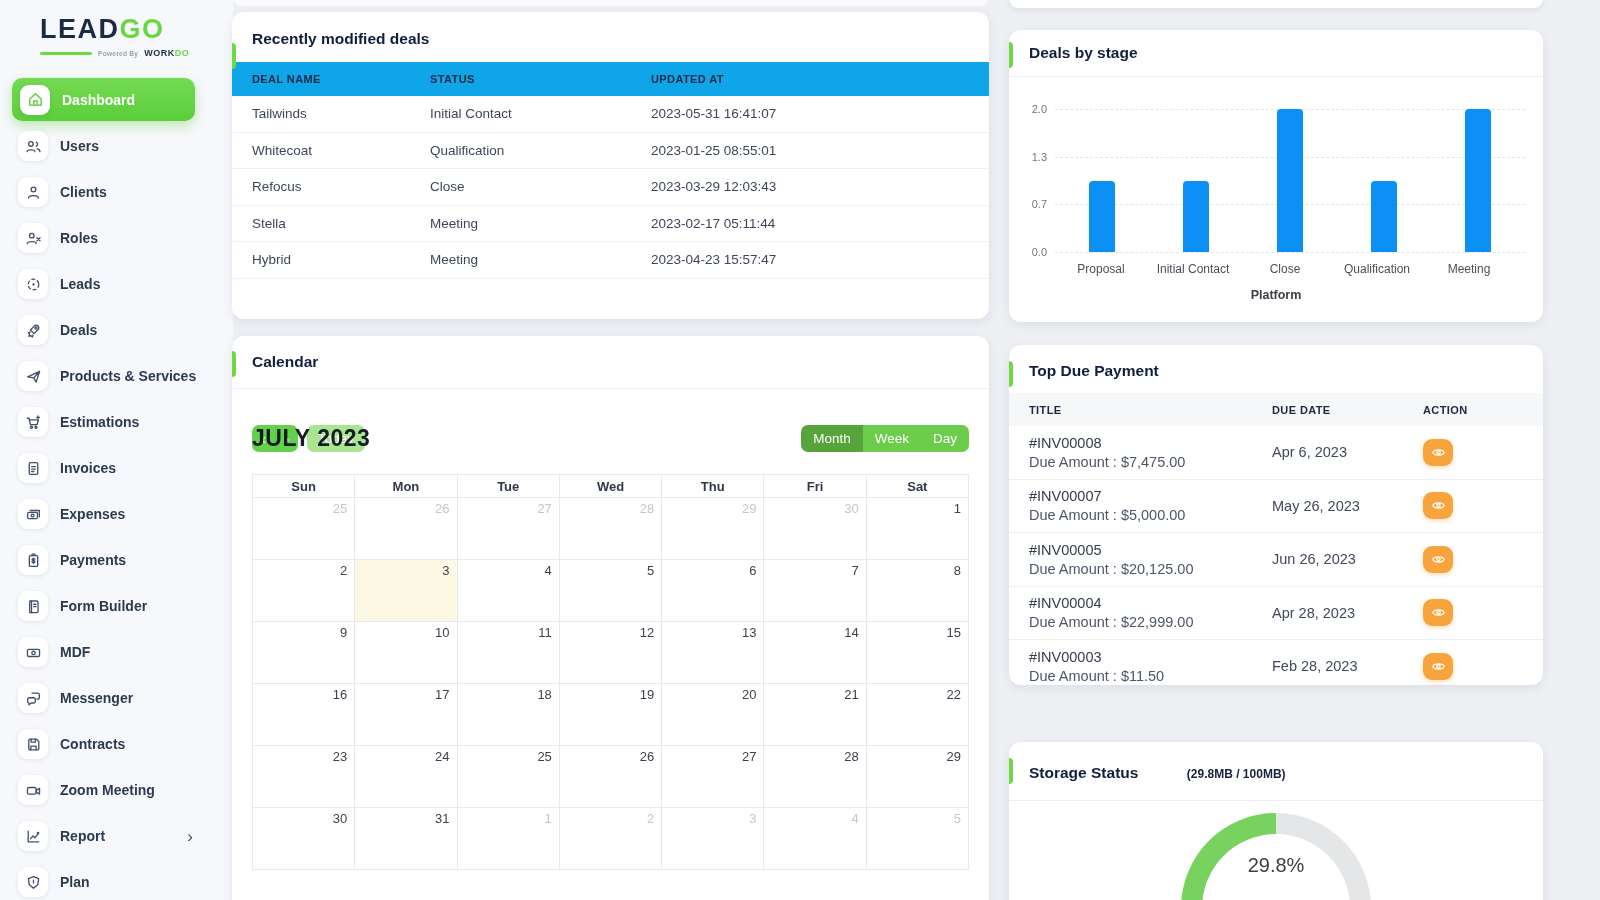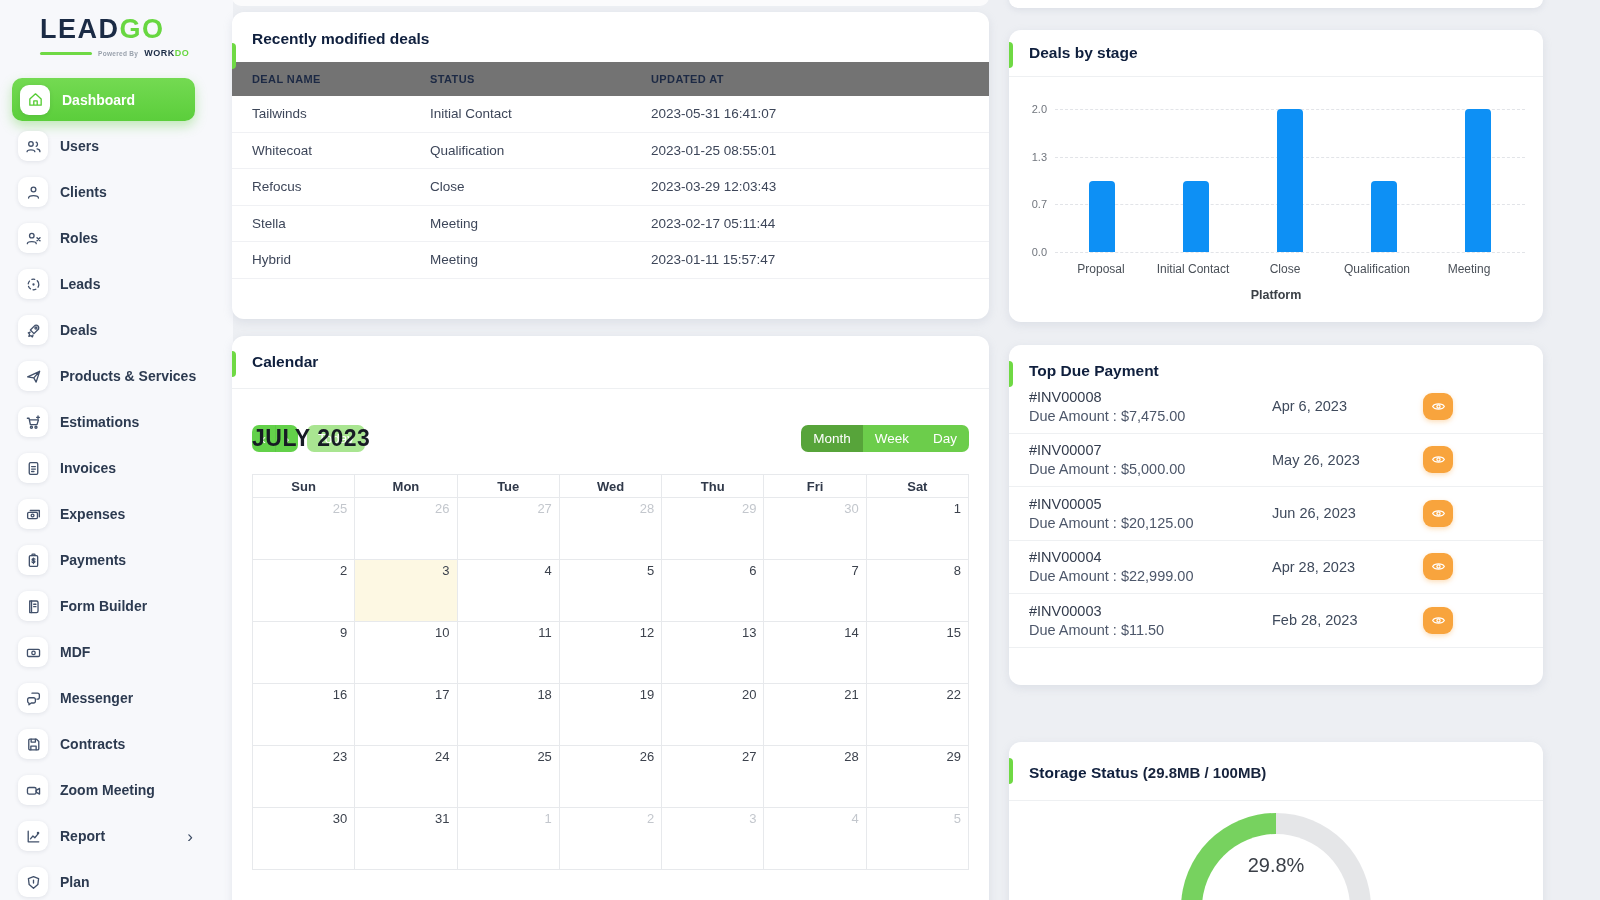--- a/index.html
+++ b/index.html
@@ -41,21 +41,21 @@
 
   
   .main-col { position:absolute; left:232px; top:0; width:757px; height:900px; }
   .sliver { position:absolute; left:0; right:0; top:-12px; height:18px; border-radius:10px;
     background:rgba(255,255,255,.75); }
   .right-col .sliver { background:#fff; box-shadow:0 2px 6px rgba(150,160,180,.2); top:-10px; }
 
   .card-deals { top:12px; left:0; width:757px; height:307px; }
   .card-deals .accent { top:31px; }
   .card-deals .card-title { padding:18px 0 0 20px; }
-  .tbl-head { display:flex; align-items:center; height:34px; margin-top:14px; background:#737373;
+  .tbl-head { display:flex; align-items:center; height:34px; margin-top:14px; background:#0ea5e9;
     font-size:11px; font-weight:700; letter-spacing:.4px; color:#1c2944; }
   .tbl-row { display:flex; align-items:center; height:36.5px; border-bottom:1px solid #f0f1f4;
     font-size:13.5px; color:#3d4659; cursor:pointer; }
   .c1 { width:198px; padding-left:20px; } .c2 { width:221px; } .c3 { flex:1; }
 
   
   .card-cal { top:336px; left:0; width:757px; height:578px; }
   .cal-header { padding:17px 20px; border-bottom:1px solid #eef0f2; }
   .card-cal .accent { top:15px; }
   .cal-toolbar { position:relative; display:flex; align-items:center; margin:35px 20px 0; height:28px; }
@@ -112,21 +112,21 @@
   .inv-no { font-size:14.5px; color:#333c4d; margin-bottom:3px; }
   .inv-amt { font-size:14.5px; color:#4d576a; }
   .due { font-size:14.5px; color:#3f4a5c; }
   .eye-btn { width:30px; height:27px; border:none; border-radius:9px; background:#f8a43d;
     display:flex; align-items:center; justify-content:center; cursor:pointer;
     box-shadow:0 2px 5px rgba(248,164,61,.35); }
 
   .card-storage { top:742px; left:0; width:534px; height:210px; }
   .card-storage .accent { top:16px; }
   .storage-header { padding:22px 20px 18px; border-bottom:1px solid #eef0f2; }
-  .storage-sub { font-size:15px; font-weight:700; color:#17233c; }
+  .storage-sub { font-size:12px; font-weight:700; color:#17233c;margin-left:44px; }
   .donut { position:absolute; top:71px; left:50%; transform:translateX(-50%);
     width:190px; height:190px; border-radius:50%; }
   .donut::after { content:""; position:absolute; inset:21px; background:#fff; border-radius:50%; z-index:1; }
   .donut .pct { position:absolute; top:41px; left:0; width:100%; text-align:center;
     font-size:20px; color:#3a3f47; z-index:2; }
   .donut .used { position:absolute; top:66px; left:0; width:100%; text-align:center;
     font-size:15px; font-weight:400; color:#5fc943; z-index:2;margin-top:44px; }
 
   .ic { display:block; }
 </style>
@@ -344,21 +344,21 @@
         <span class="c3">2023-03-29 12:03:43</span>
       </div>
       <div class="tbl-row">
         <span class="c1">Stella</span>
         <span class="c2">Meeting</span>
         <span class="c3">2023-02-17 05:11:44</span>
       </div>
       <div class="tbl-row">
         <span class="c1">Hybrid</span>
         <span class="c2">Meeting</span>
-        <span class="c3">2023-01-11 15:57:47</span>
+        <span class="c3">2023-04-23 15:57:47</span>
       </div>
     </section>
 
     <section class="card card-cal">
       <span class="accent"></span>
       <div class="cal-header">
           <h2 class="card-title">Calendar</h2>
         </div>
       <div class="cal-toolbar">
         <div class="nav-btns">
@@ -560,20 +560,25 @@
           <span class="cat">Qualification</span>
           <span class="cat">Meeting</span>
         </div>
         <div class="xlabel">Platform</div>
       </div>
     </section>
 
     <section class="card card-pay">
       <span class="accent"></span>
       <h2 class="card-title">Top Due Payment</h2>
+      <div class="pay-head">
+        <span class="p1">TITLE</span>
+        <span class="p2">DUE DATE</span>
+        <span class="p3">ACTION</span>
+      </div>
       <div class="pay-row">
         <span class="p1">
             <span class="inv-no" style="display:block">#INV00008</span>
             <span class="inv-amt" style="display:block">Due Amount : $7,475.00</span>
           </span>
         <span class="p2 due">Apr 6, 2023</span>
         <span class="p3">
             <button class="eye-btn">
               <svg width="15" height="15" viewBox="0 0 16 16" fill="none" stroke="#fff" stroke-width="1.3">
                 <path d="M1.8 8C3.8 4.4 12.2 4.4 14.2 8 12.2 11.6 3.8 11.6 1.8 8Z"></path>

